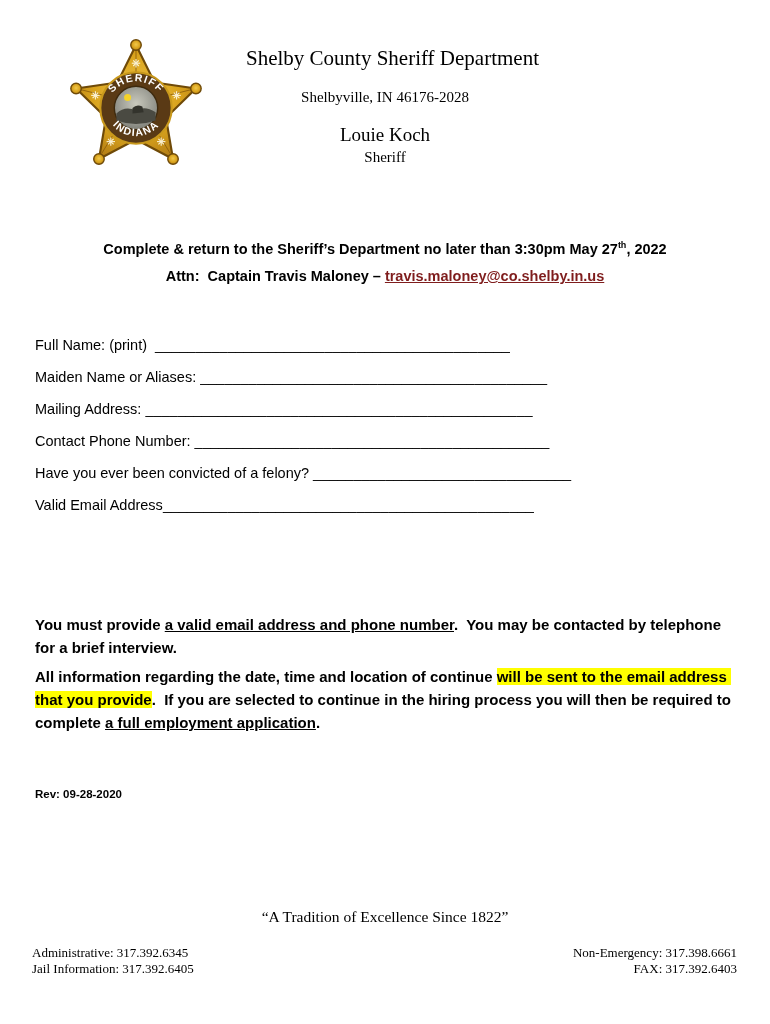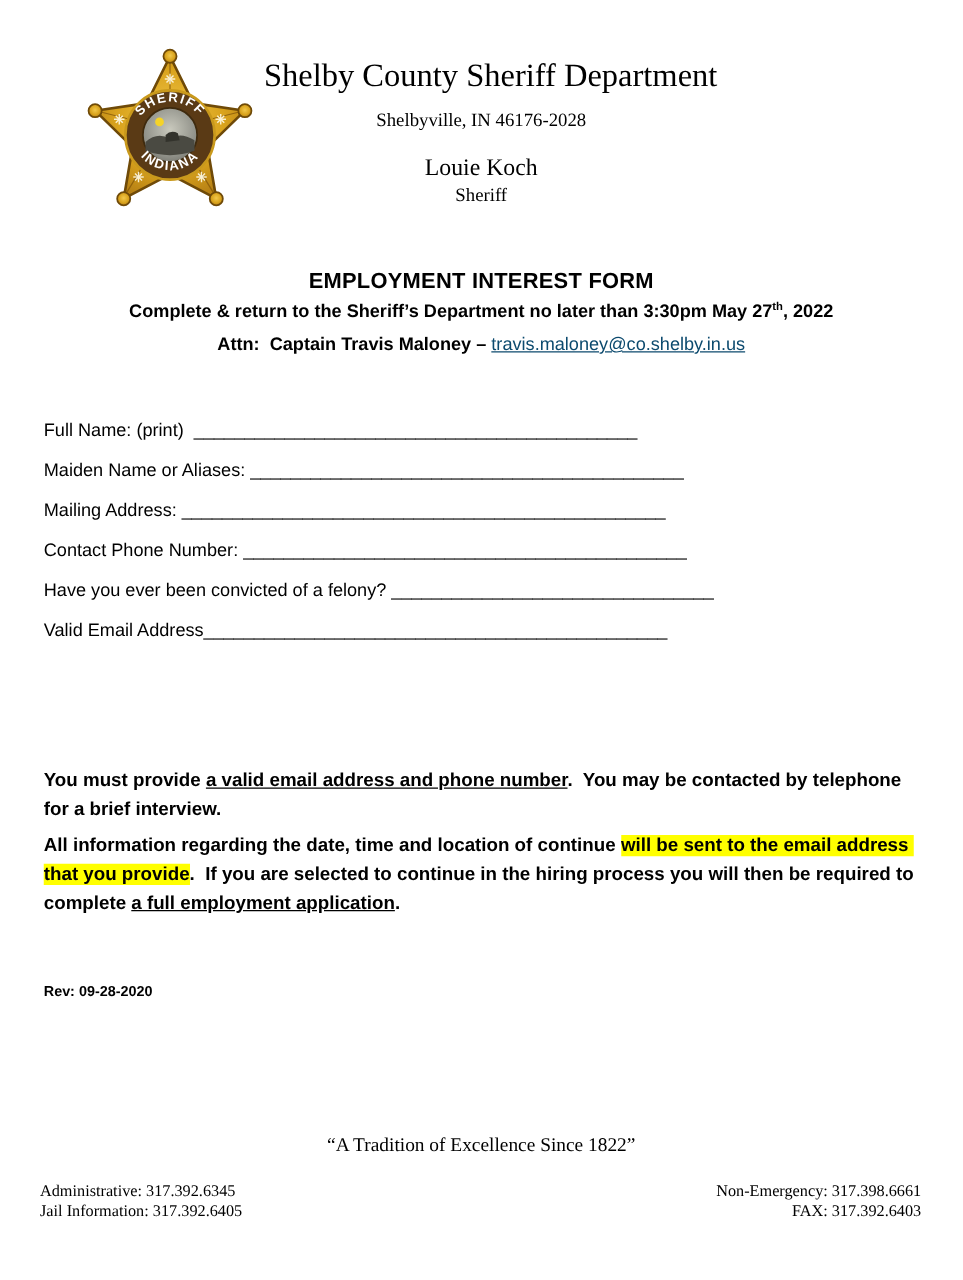--- a/index.html
+++ b/index.html
@@ -13,33 +13,33 @@
     overflow: hidden;
     margin: 0 auto;
   }
   
   .badge {
     position: absolute;
     left: 66px; top: 38px;
     width: 140px; height: 140px;
   }
   .hdr { position: absolute; left: 0; right: 0; text-align: center; font-family: "Liberation Serif", serif; }
-  .hdr-dept   { top: 46px;  font-size: 26px; margin-left: 15px; }
+  .hdr-dept   { top: 46px;  font-size: 21px; margin-left: 15px; }
   .hdr-addr1  { top: 72px;  font-size: 15px; }
   .hdr-addr2  { top: 89px;  font-size: 15px; }
   .hdr-name   { top: 124px; font-size: 19px; }
   .hdr-title  { top: 149px; font-size: 15px; }
 
   
   .ft { position: absolute; left: 0; right: 0; text-align: center; font-weight: bold; white-space: pre-wrap; }
   .form-title    { top: 214px; font-size: 17.5px; letter-spacing: .2px; }
   .form-deadline { top: 240px; font-size: 14.5px; }
   .form-deadline sup { font-size: 9px; }
   .form-attn     { top: 268px; font-size: 14.5px; }
-  .email-link { color: #0c4a6e; text-decoration: underline; font-weight: normal; cursor: pointer; }
+  .email-link { color: #7f1d1d; text-decoration: underline; font-weight: bold; cursor: pointer; }
 
   
   .fields { position: absolute; left: 35px; right: 35px; top: 337px; }
   .field-row { height: 32px; font-size: 14.5px; white-space: pre-wrap; }
 
   
   .position-line { position: absolute; left: 35px; top: 560px; font-size: 15px; white-space: pre-wrap; }
   .position-label { font-weight: bold; }
 
   
@@ -142,21 +142,20 @@
     <text font-family="Liberation Sans, sans-serif" font-size="15" font-weight="bold" fill="#ffffff" letter-spacing="2">
       <textPath href="#arcBot" startOffset="50%" text-anchor="middle">INDIANA</textPath>
     </text>
   </svg>
 
   <div class="hdr hdr-dept">Shelby County Sheriff Department</div>
   <div class="hdr hdr-addr2">Shelbyville, IN 46176-2028</div>
   <div class="hdr hdr-name">Louie Koch</div>
   <div class="hdr hdr-title">Sheriff</div>
 
-  <div class="ft form-title">EMPLOYMENT INTEREST FORM</div>
   <div class="ft form-deadline"><span>Complete &amp; return to the Sheriff’s Department no later than 3:30pm May 27</span><sup>th</sup><span>, 2022</span></div>
   <div class="ft form-attn"><span>Attn:  Captain Travis Maloney – </span><a class="email-link">travis.maloney@co.shelby.in.us</a></div>
 
   <div class="fields">
     <div class="field-row"><span>Full Name: (print)  </span><span>____________________________________________</span></div>
     <div class="field-row"><span>Maiden Name or Aliases: </span><span>___________________________________________</span></div>
     <div class="field-row"><span>Mailing Address: </span><span>________________________________________________</span></div>
     <div class="field-row"><span>Contact Phone Number: </span><span>____________________________________________</span></div>
     <div class="field-row"><span>Have you ever been convicted of a felony? </span><span>________________________________</span></div>
     <div class="field-row"><span>Valid Email Address</span><span>______________________________________________</span></div>

